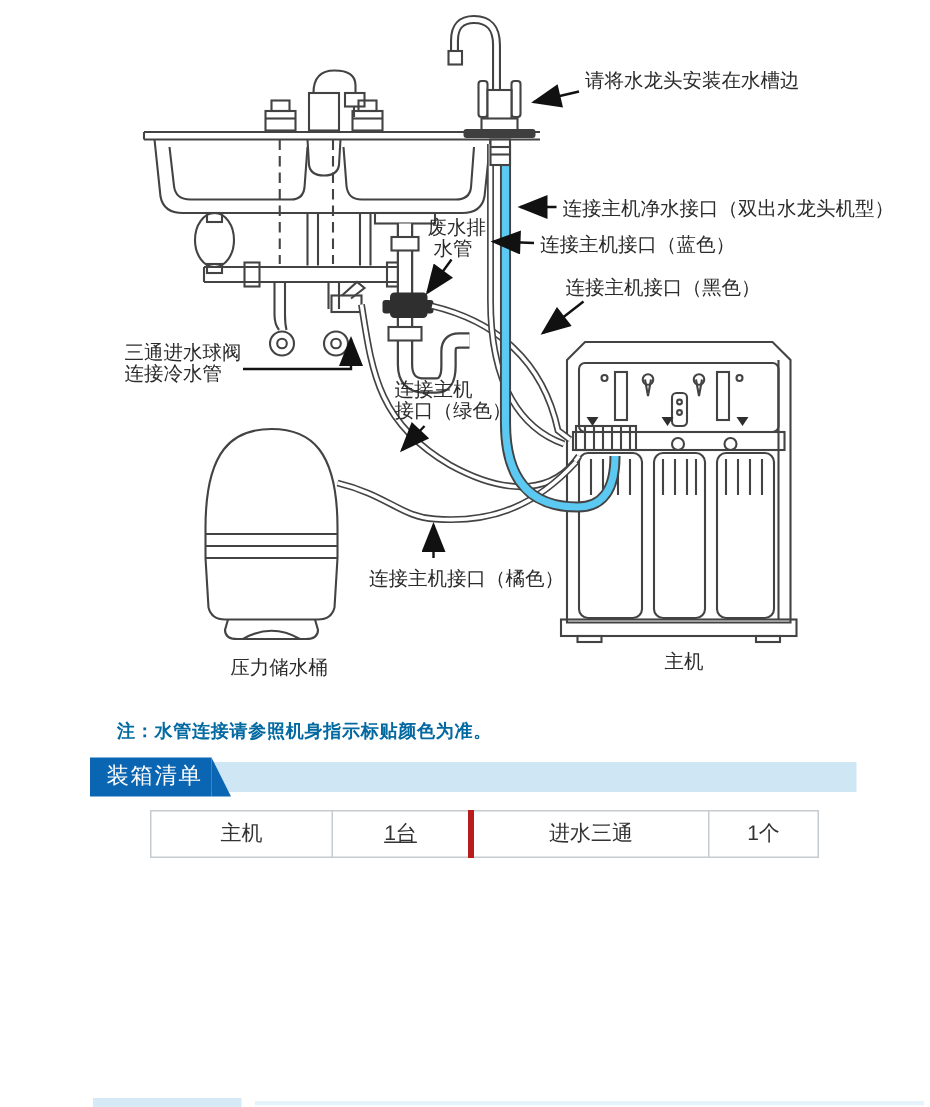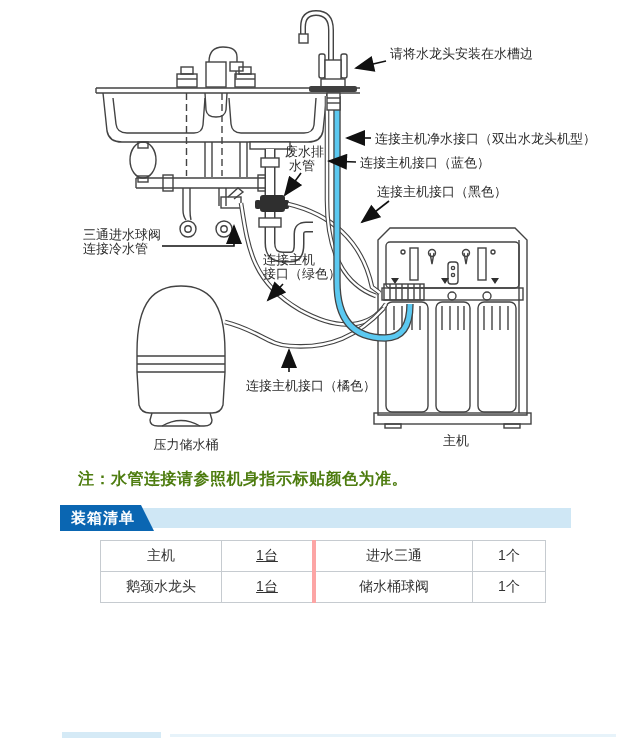--- a/index.html
+++ b/index.html
@@ -6,46 +6,46 @@
   body{
     width:620px;height:738px;position:relative;overflow:hidden;
     background:#ffffff;font-family:"Liberation Sans", sans-serif;
   }
   
   .diagram-wrap{position:absolute;left:0;top:0;width:572px;height:462px;}
   svg text{font-family:"Liberation Sans", sans-serif;fill:#2b2b2b;font-size:13px;}
   .cap{font-size:13px;}
   
   .note{
-    position:absolute;left:78px;top:469px;color:#4d7c0f;
-    font-size:16px;font-weight:bold;letter-spacing:0.5px;
+    position:absolute;left:78px;top:479px;color:#0369a1;
+    font-size:12px;font-weight:bold;letter-spacing:0.5px;
   }
   
   .header-bar{position:absolute;left:60px;top:505px;width:511px;height:26px;}
   .header-light{position:absolute;left:60px;top:3px;width:451px;height:20px;background:#cfe7f5;}
   .header-dark{
     position:absolute;left:0;top:0;height:26px;background:#0a66b2;
-    color:#ffffff;font-size:15px;font-weight:bold;line-height:26px;
+    color:#ffffff;font-size:15px;font-weight:normal;line-height:26px;
     padding:0 6px 0 11px;letter-spacing:1px;
   }
   .header-dark::after{
     content:"";position:absolute;right:-13px;top:0;width:0;height:0;
     border-bottom:26px solid #0a66b2;border-right:13px solid transparent;
   }
   
   table.pack{
     position:absolute;left:100px;top:540px;border-collapse:collapse;
     font-size:14px;color:#333333;background:#ffffff;
   }
   table.pack td{
     border:1px solid #c6cbd0;text-align:center;height:30px;padding:0 4px;
   }
   table.pack td.c1{width:112px;}
   table.pack td.c2{width:82px;text-decoration:underline;}
-  table.pack td.c3{width:148px;border-left:4px solid #fca5a5;}
+  table.pack td.c3{width:148px;border-left:4px solid #b91c1c;}
   table.pack td.c4{width:64px;}
   
   .bottom-accent{position:absolute;left:62px;top:732px;width:99px;height:6px;background:#d5eaf6;}
   .bottom-line{position:absolute;left:170px;top:734px;width:446px;height:3px;background:#e7f3fa;}
 </style>
 </head>
 <body>
 
 <div class="diagram-wrap">
 <svg width="620" height="462" viewBox="0 0 620 462" xmlns="http://www.w3.org/2000/svg">
@@ -235,23 +235,17 @@
 </div>
 
 <table class="pack">
   <tbody>
     <tr>
       <td class="c1">主机</td>
       <td class="c2">1台</td>
       <td class="c3">进水三通</td>
       <td class="c4">1个</td>
     </tr>
-    <tr>
-      <td class="c1">鹅颈水龙头</td>
-      <td class="c2">1台</td>
-      <td class="c3">储水桶球阀</td>
-      <td class="c4">1个</td>
-    </tr>
   </tbody>
 </table>
 
 <div class="bottom-accent"></div>
 <div class="bottom-line"></div>
 
 </body></html>

